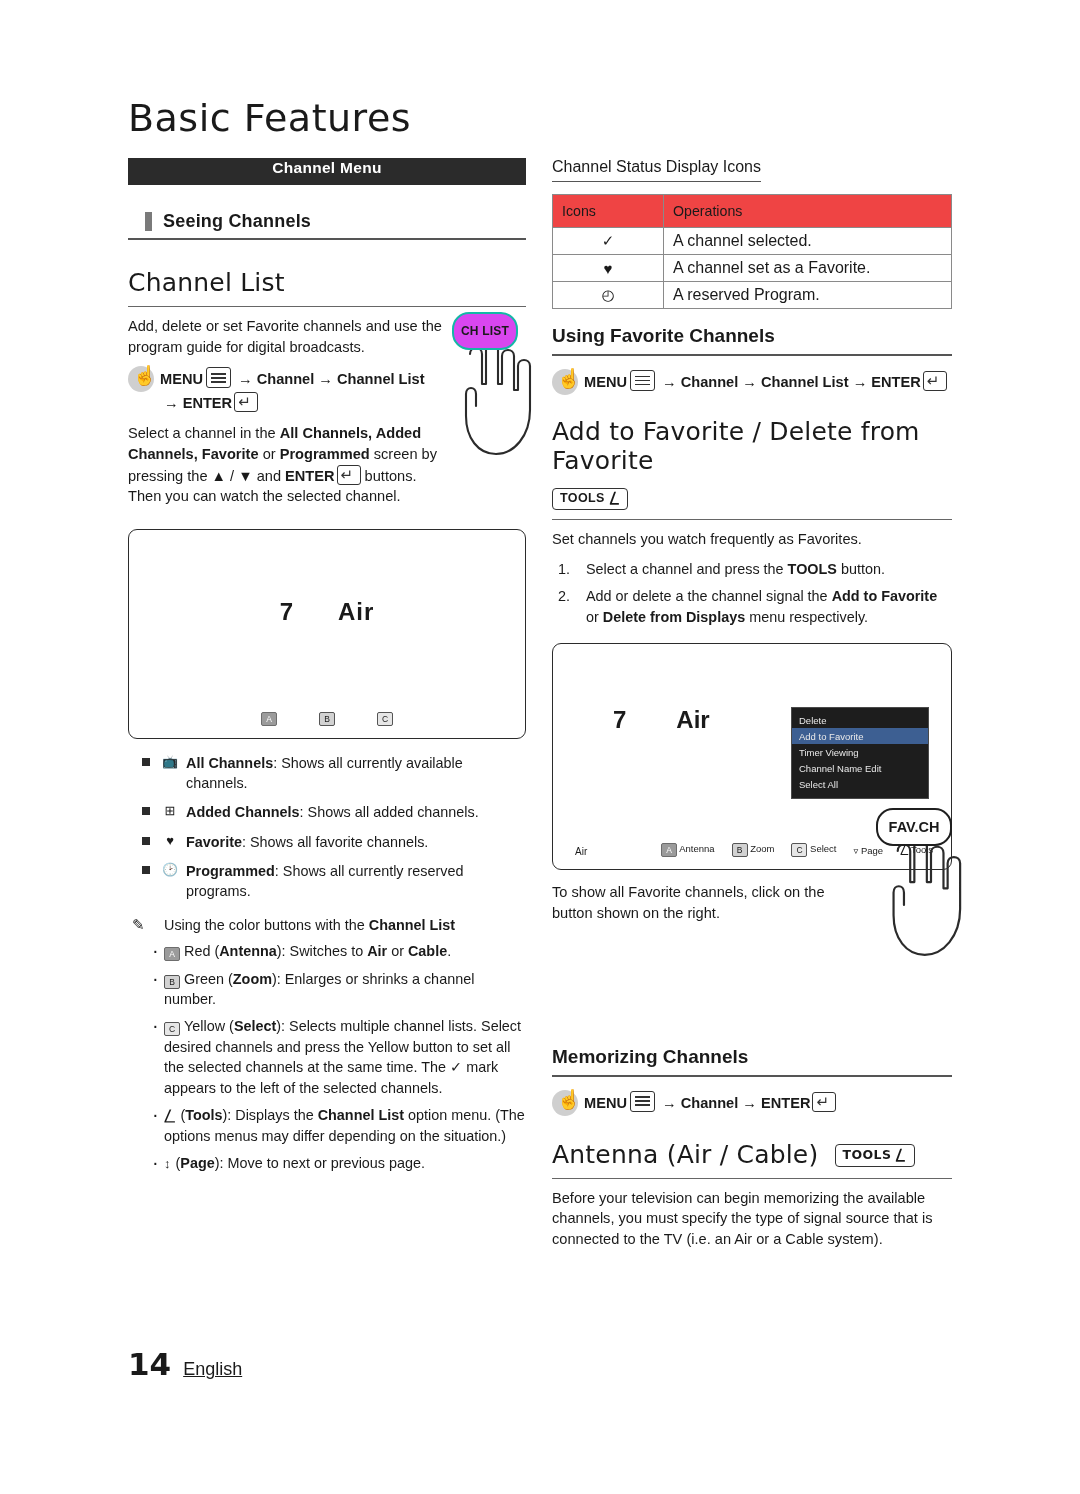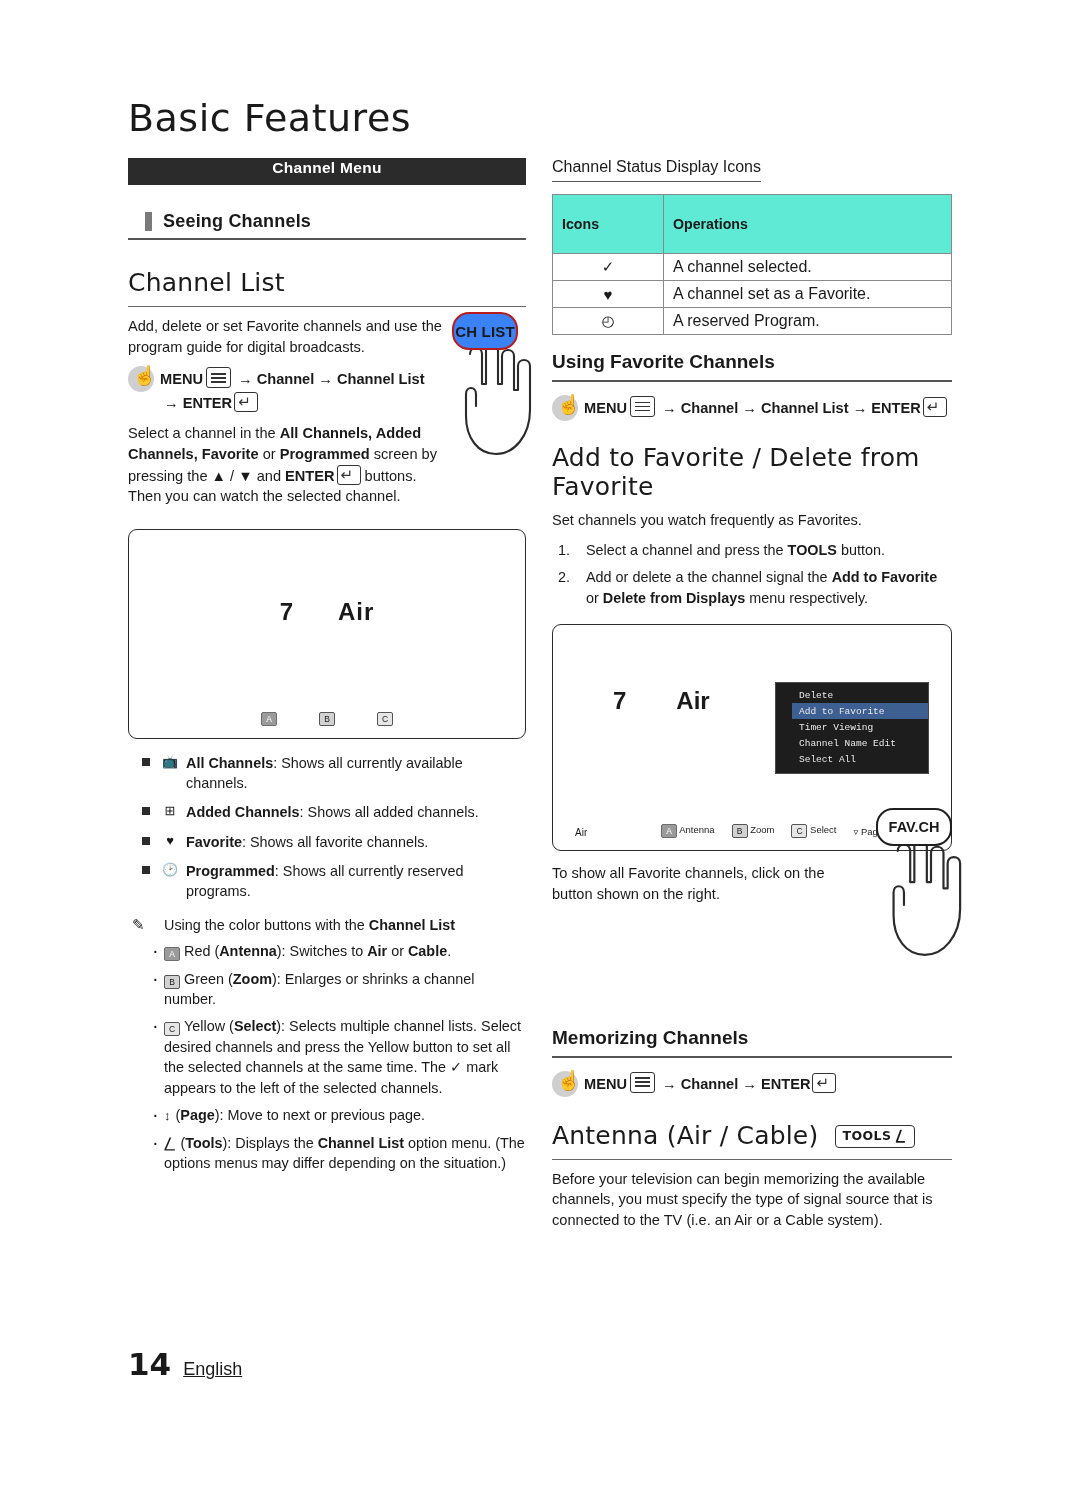--- a/index.html
+++ b/index.html
@@ -166,25 +166,25 @@
     color: #2f2f2f;
   }
   
   .status-table {
     width: 100%;
     border-collapse: collapse;
     margin-top: 12px;
     font-size: 14px;
   }
   .status-table th {
-    background: #5eead4;
+    background: #ef4444;
     border: 1px solid #8a8a8a;
-    font-weight: bold;
+    font-weight: normal;
     text-align: left;
-    padding: 21px 9px;
+    padding: 8px 9px;
     font-size: 14.2px;
   }
   .status-table td {
     border: 1px solid #8a8a8a;
     padding: 4px 9px;
     font-size: 16px;
   }
   .status-table td.ic {
     text-align: center;
     width: 92px;
@@ -243,26 +243,25 @@
   .tvbox2 .ch {
     position: absolute;
     left: 60px;
     top: 62px;
     font-size: 24px;
     font-weight: bold;
   }
   .tvbox2 .ch .num { margin-right: 50px; }
   .popup {
     position: absolute;
-    right: 22px; top: 57px;
+    right: 22px; top: 63px;
     width: 136px;
     background: #1d1d1d;
     border: 1px solid #4a4a4a;
-    padding: 4px 0 6px 16px;
-    font-family: Liberation Mono, monospace;
+    padding: 4px 0 6px 0;
   }
   .popup div {
     color: #e9e9e9;
     font-size: 9.5px;
     padding: 2.5px 7px;
   }
   .popup div.sel {
     background: #3d5f92;
   }
   .tvbox2 .airlabel {
@@ -355,29 +354,29 @@
     font-size: 15px;
   }
   
   .chlist-art {
     position: absolute;
     left: 452px; top: 312px;
     width: 100px; height: 150px;
   }
   .chlist-btn {
     width: 62px; height: 34px;
-    border: 2px solid #b91c1c;
+    border: 2px solid #14b8a6;
     border-radius: 17px;
     display: flex;
     align-items: center;
     justify-content: center;
-    font-size: 15px;
+    font-size: 12px;
     font-weight: bold;
     letter-spacing: 0.2px;
-    background: #3b82f6;
+    background: #d946ef;
     position: relative;
     z-index: 3;
   }
   
   .favch-art {
     position: absolute;
     left: 876px; top: 808px;
     width: 110px; height: 150px;
   }
   .favch-btn {
@@ -485,24 +484,24 @@
       <li>
         <span class="ckey red" style="margin-right:4px">A</span><span>Red</span><span> (</span><b>Antenna</b><span>): Switches to </span><b>Air</b><span> or </span><b>Cable</b><span>.</span>
       </li>
       <li>
         <span class="ckey green" style="margin-right:4px">B</span><span>Green</span><span> (</span><b>Zoom</b><span>): Enlarges or shrinks a channel number.</span>
       </li>
       <li>
         <span class="ckey yellow" style="margin-right:4px">C</span><span>Yellow</span><span> (</span><b>Select</b><span>): Selects multiple channel lists. Select desired channels and press the Yellow button to set all the selected channels at the same time. The ✓ mark appears to the left of the selected channels.</span>
       </li>
       <li>
+        <span style="margin-right:5px;font-size:13px">⎳</span><span>(</span><b>Tools</b><span>): Displays the </span><b>Channel List</b><span> option menu. (The options menus may differ depending on the situation.)</span>
+      </li>
+      <li>
         <span style="margin-right:5px;font-size:13px">↕</span><span>(</span><b>Page</b><span>): Move to next or previous page.</span>
-      </li>
-      <li>
-        <span style="margin-right:5px;font-size:13px">⎳</span><span>(</span><b>Tools</b><span>): Displays the </span><b>Channel List</b><span> option menu. (The options menus may differ depending on the situation.)</span>
       </li>
     </ul>
   </div>
 
   <div class="chlist-art">
     <div class="chlist-btn">CH LIST</div>
     <svg class="hand-svg" width="100" height="125" viewBox="0 0 100 125">
       <path d="M18 22 C18 14, 30 14, 30 22 L30 52 L34 52 L34 18 C34 10, 46 10, 46 18 L46 52 L50 52 L50 24 C50 16, 62 16, 62 24 L62 58 L66 58 L66 34 C66 26, 78 26, 78 34 L78 78 C78 104, 62 122, 44 122 C26 122, 14 106, 14 84 L14 62 C14 54, 24 54, 24 62 L24 74" fill="none" stroke="#2b2b2b" stroke-width="2.1" stroke-linecap="round" stroke-linejoin="round"></path>
     </svg>
   </div>
@@ -540,20 +539,23 @@
       <span class="hand-circle"></span><b>MENU</b><span class="chip-menu"><i></i><i></i><i></i></span>
       <span>→</span>
       <b>Channel</b>
       <span>→</span>
       <b>Channel List</b>
       <span>→</span>
       <b>ENTER</b><span class="chip-enter"></span>
     </p>
 
     <div class="h2" style="margin-top:22px;border-bottom:none;padding-bottom:0">Add to Favorite / Delete from Favorite</div>
+    <div style="border-bottom:1.5px solid #666;padding-bottom:9px;margin-top:8px">
+      <span class="chip-tools"><span>TOOLS</span><span class="tg">⎳</span></span>
+    </div>
 
     <p>Set channels you watch frequently as Favorites.</p>
 
     <ol class="num">
       <li>
         <span>Select a channel and press the </span><b>TOOLS</b><span> button.</span>
       </li>
       <li>
         <span>Add or delete a the channel signal the </span><b>Add to Favorite</b><span> or </span><b>Delete from Displays</b><span> menu respectively.</span>
       </li>

